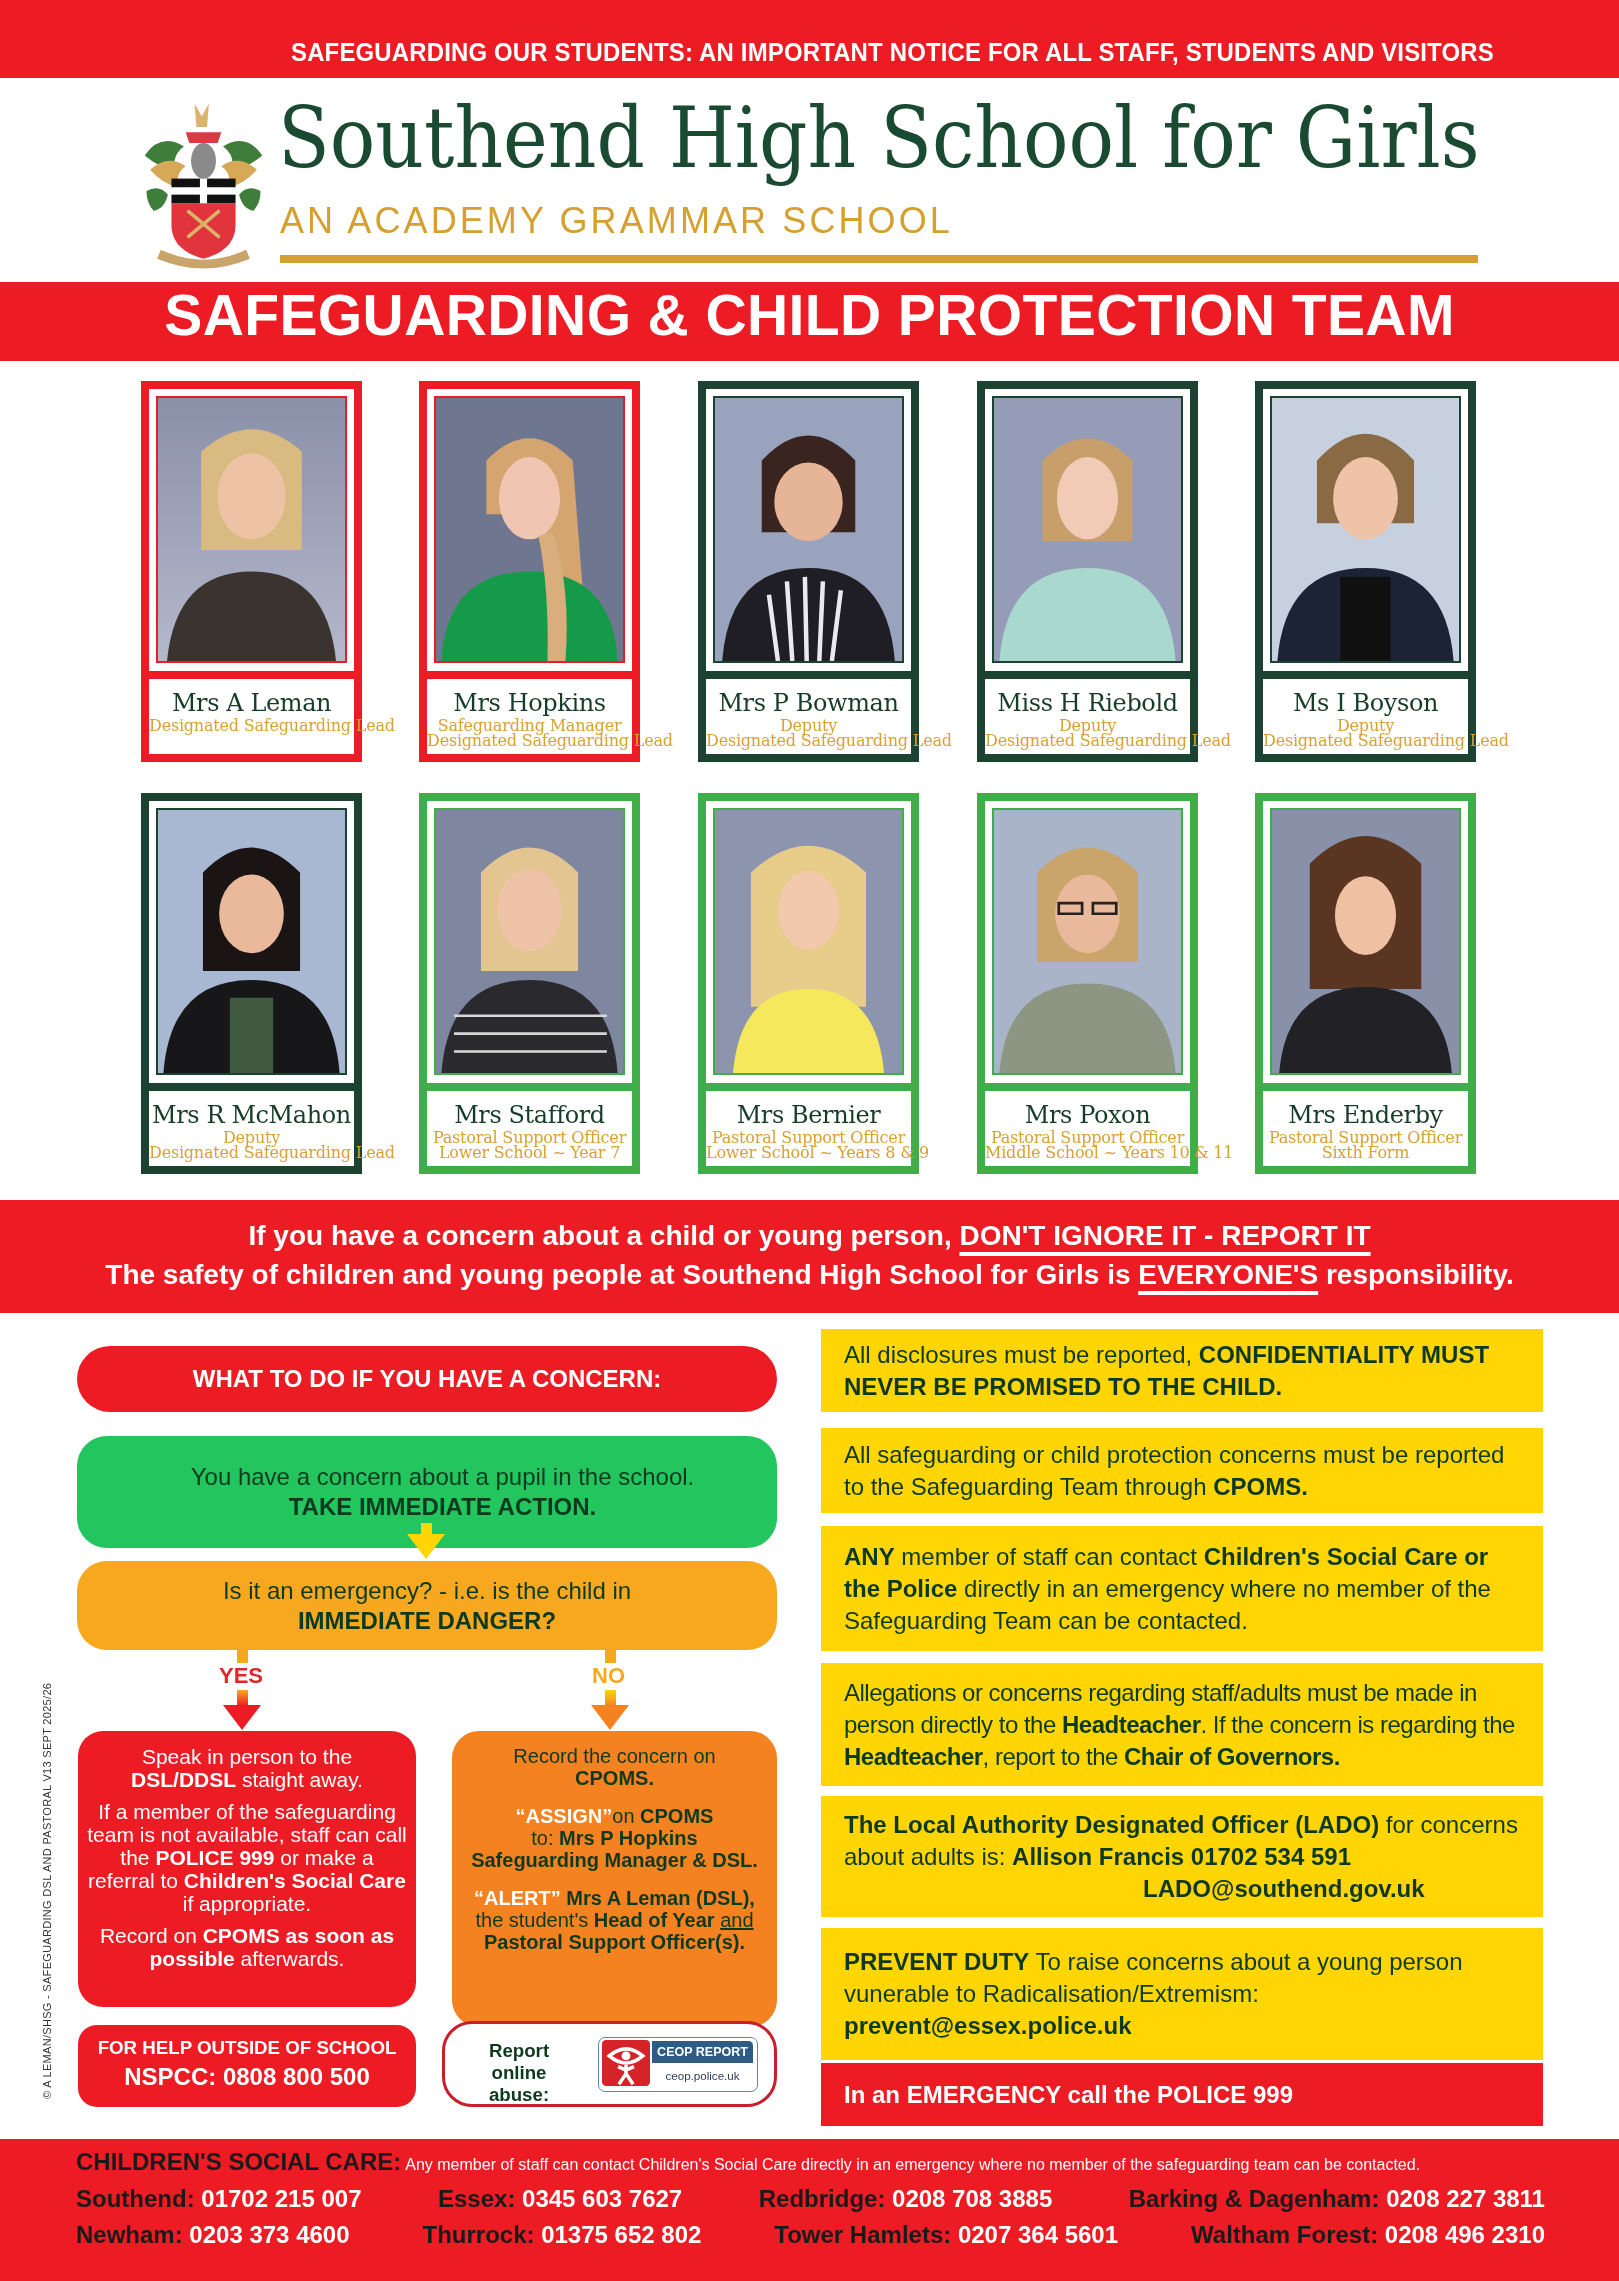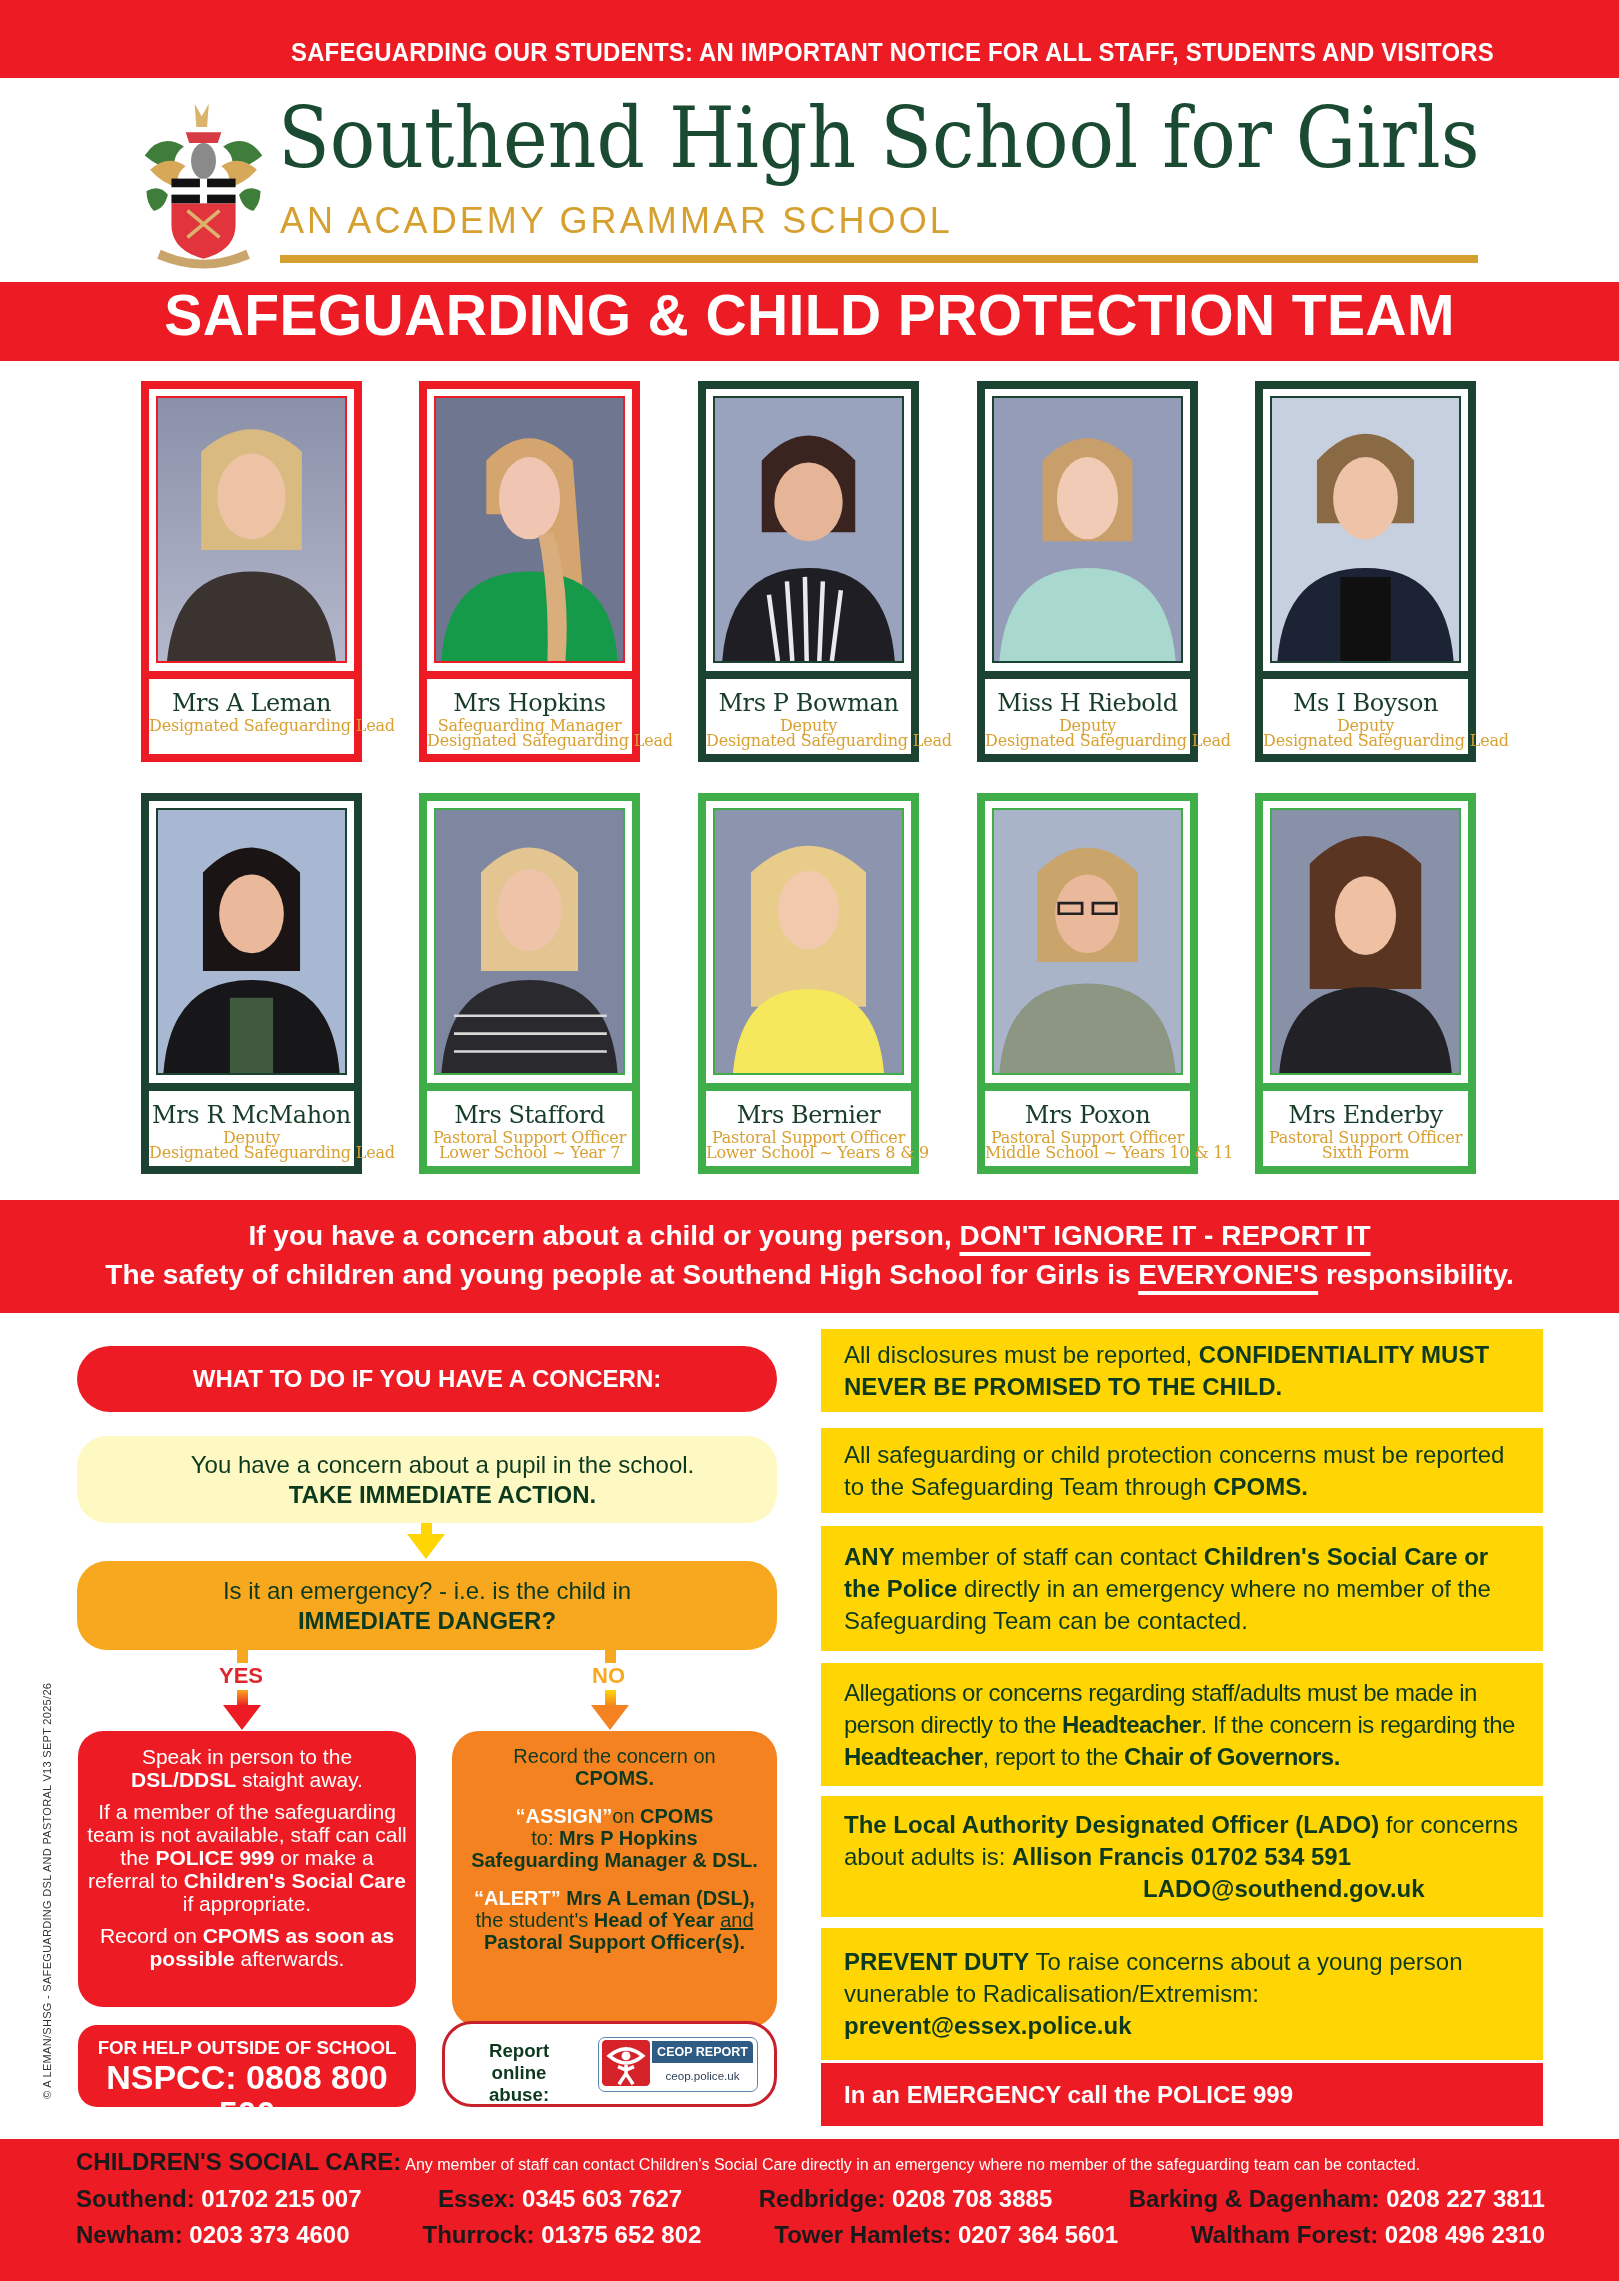--- a/index.html
+++ b/index.html
@@ -34,36 +34,36 @@
 
   
   .mid-banner { left: 0; top: 1200px; width: 1619px; height: 113px; background: #ed1c24; color: #fff; text-align: center; }
   .mid-line { font-size: 28px; font-weight: bold; line-height: 39px; white-space: nowrap; }
   .mid-line1 { margin-top: 16px; }
   .u { text-decoration: underline; text-decoration-thickness: 3.6px; text-underline-offset: 7.1px; }
 
   
   .pill { border-radius: 30px; text-align: center; display: flex; flex-direction: column; align-items: center; justify-content: center; }
   .pill-head { left: 77px; top: 1346px; width: 700px; height: 66px; background: #ed1c24; color: #fff; font-size: 24px; font-weight: bold; border-radius: 33px; }
-  .pill-concern { left: 77px; top: 1436px; width: 700px; height: 87px; background: #fef9c3; font-size: 24px; line-height: 30px; border-radius: 30px; padding-left: 31px; }
+  .pill-concern { left: 77px; top: 1436px; width: 700px; height: 112px; background: #22c55e; font-size: 24px; line-height: 30px; border-radius: 30px; padding-left: 31px; }
   .pill-emerg { left: 77px; top: 1561px; width: 700px; height: 89px; background: #f8a81e; font-size: 24px; line-height: 30px; border-radius: 30px; }
   .b { font-weight: bold; }
   .w { color: #fff; }
   .arrow-head { width: 0; height: 0; border-left: 19.6px solid transparent; border-right: 19.6px solid transparent; border-top: 25px solid #ffd504; }
   .yes-label { left: 219px; top: 1663px; font-size: 22px; font-weight: bold; color: #e0262b; }
   .no-label { left: 592px; top: 1663px; font-size: 22px; font-weight: bold; color: #f8a81e; }
 
   .box-yes { left: 78px; top: 1731px; width: 338px; height: 276px; background: #ed1c24; color: #fff; border-radius: 25px; text-align: center; padding: 14.3px 9px; font-size: 21px; line-height: 23px; }
   .box-yes p { margin-bottom: 9px; }
   .box-no { left: 452px; top: 1731px; width: 325px; height: 296px; background: #f58220; color: #0d3a1f; border-radius: 27px; text-align: center; padding: 14.3px 7.1px; font-size: 20px; line-height: 22px; }
   .box-no p { margin-bottom: 16px; }
 
   .nspcc { left: 78px; top: 2025px; width: 338px; height: 82px; background: #ed1c24; color: #fff; border-radius: 19px; text-align: center; padding-top: 10.7px; }
   .nspcc .l1 { font-size: 18.7px; font-weight: bold; line-height: 23px; }
-  .nspcc .l2 { font-size: 34px; font-weight: bold; line-height: 36px; }
+  .nspcc .l2 { font-size: 24px; font-weight: bold; line-height: 36px; }
 
   .ceop { left: 442px; top: 2021px; width: 335px; height: 86px; border: 3.6px solid #c8202a; border-radius: 30px; background: #fff; }
   .ceop-text { position: absolute; left: 16px; top: 16px; width: 116px; text-align: center; font-size: 18.7px; font-weight: bold; color: #0d3a1f; line-height: 22px; }
   .ceop-badge { position: absolute; left: 153px; top: 12.5px; width: 160px; height: 55px; border: 1.8px solid #5b86b0; border-radius: 7.1px; background: #fff; }
   .ceop-eye { position: absolute; left: 2.7px; top: 2.7px; width: 48px; height: 46px; background: #d6232a; border-radius: 4.5px; }
   .ceop-title { position: absolute; left: 53px; top: 3.6px; width: 101px; height: 22px; background: #2f5c85; color: #fff; font-size: 12.5px; font-weight: bold; text-align: center; line-height: 22px; border-radius: 0 4.5px 0 0; white-space: nowrap; }
   .ceop-url { position: absolute; left: 53px; top: 28.5px; width: 101px; font-size: 11.6px; color: #2f3f55; text-align: center; line-height: 19.6px; }
 
   .copyright { left: 41px; top: 2099px; transform: rotate(-90deg); transform-origin: left top; font-size: 11px; color: #333; white-space: nowrap; letter-spacing: 0.3px; }
 

